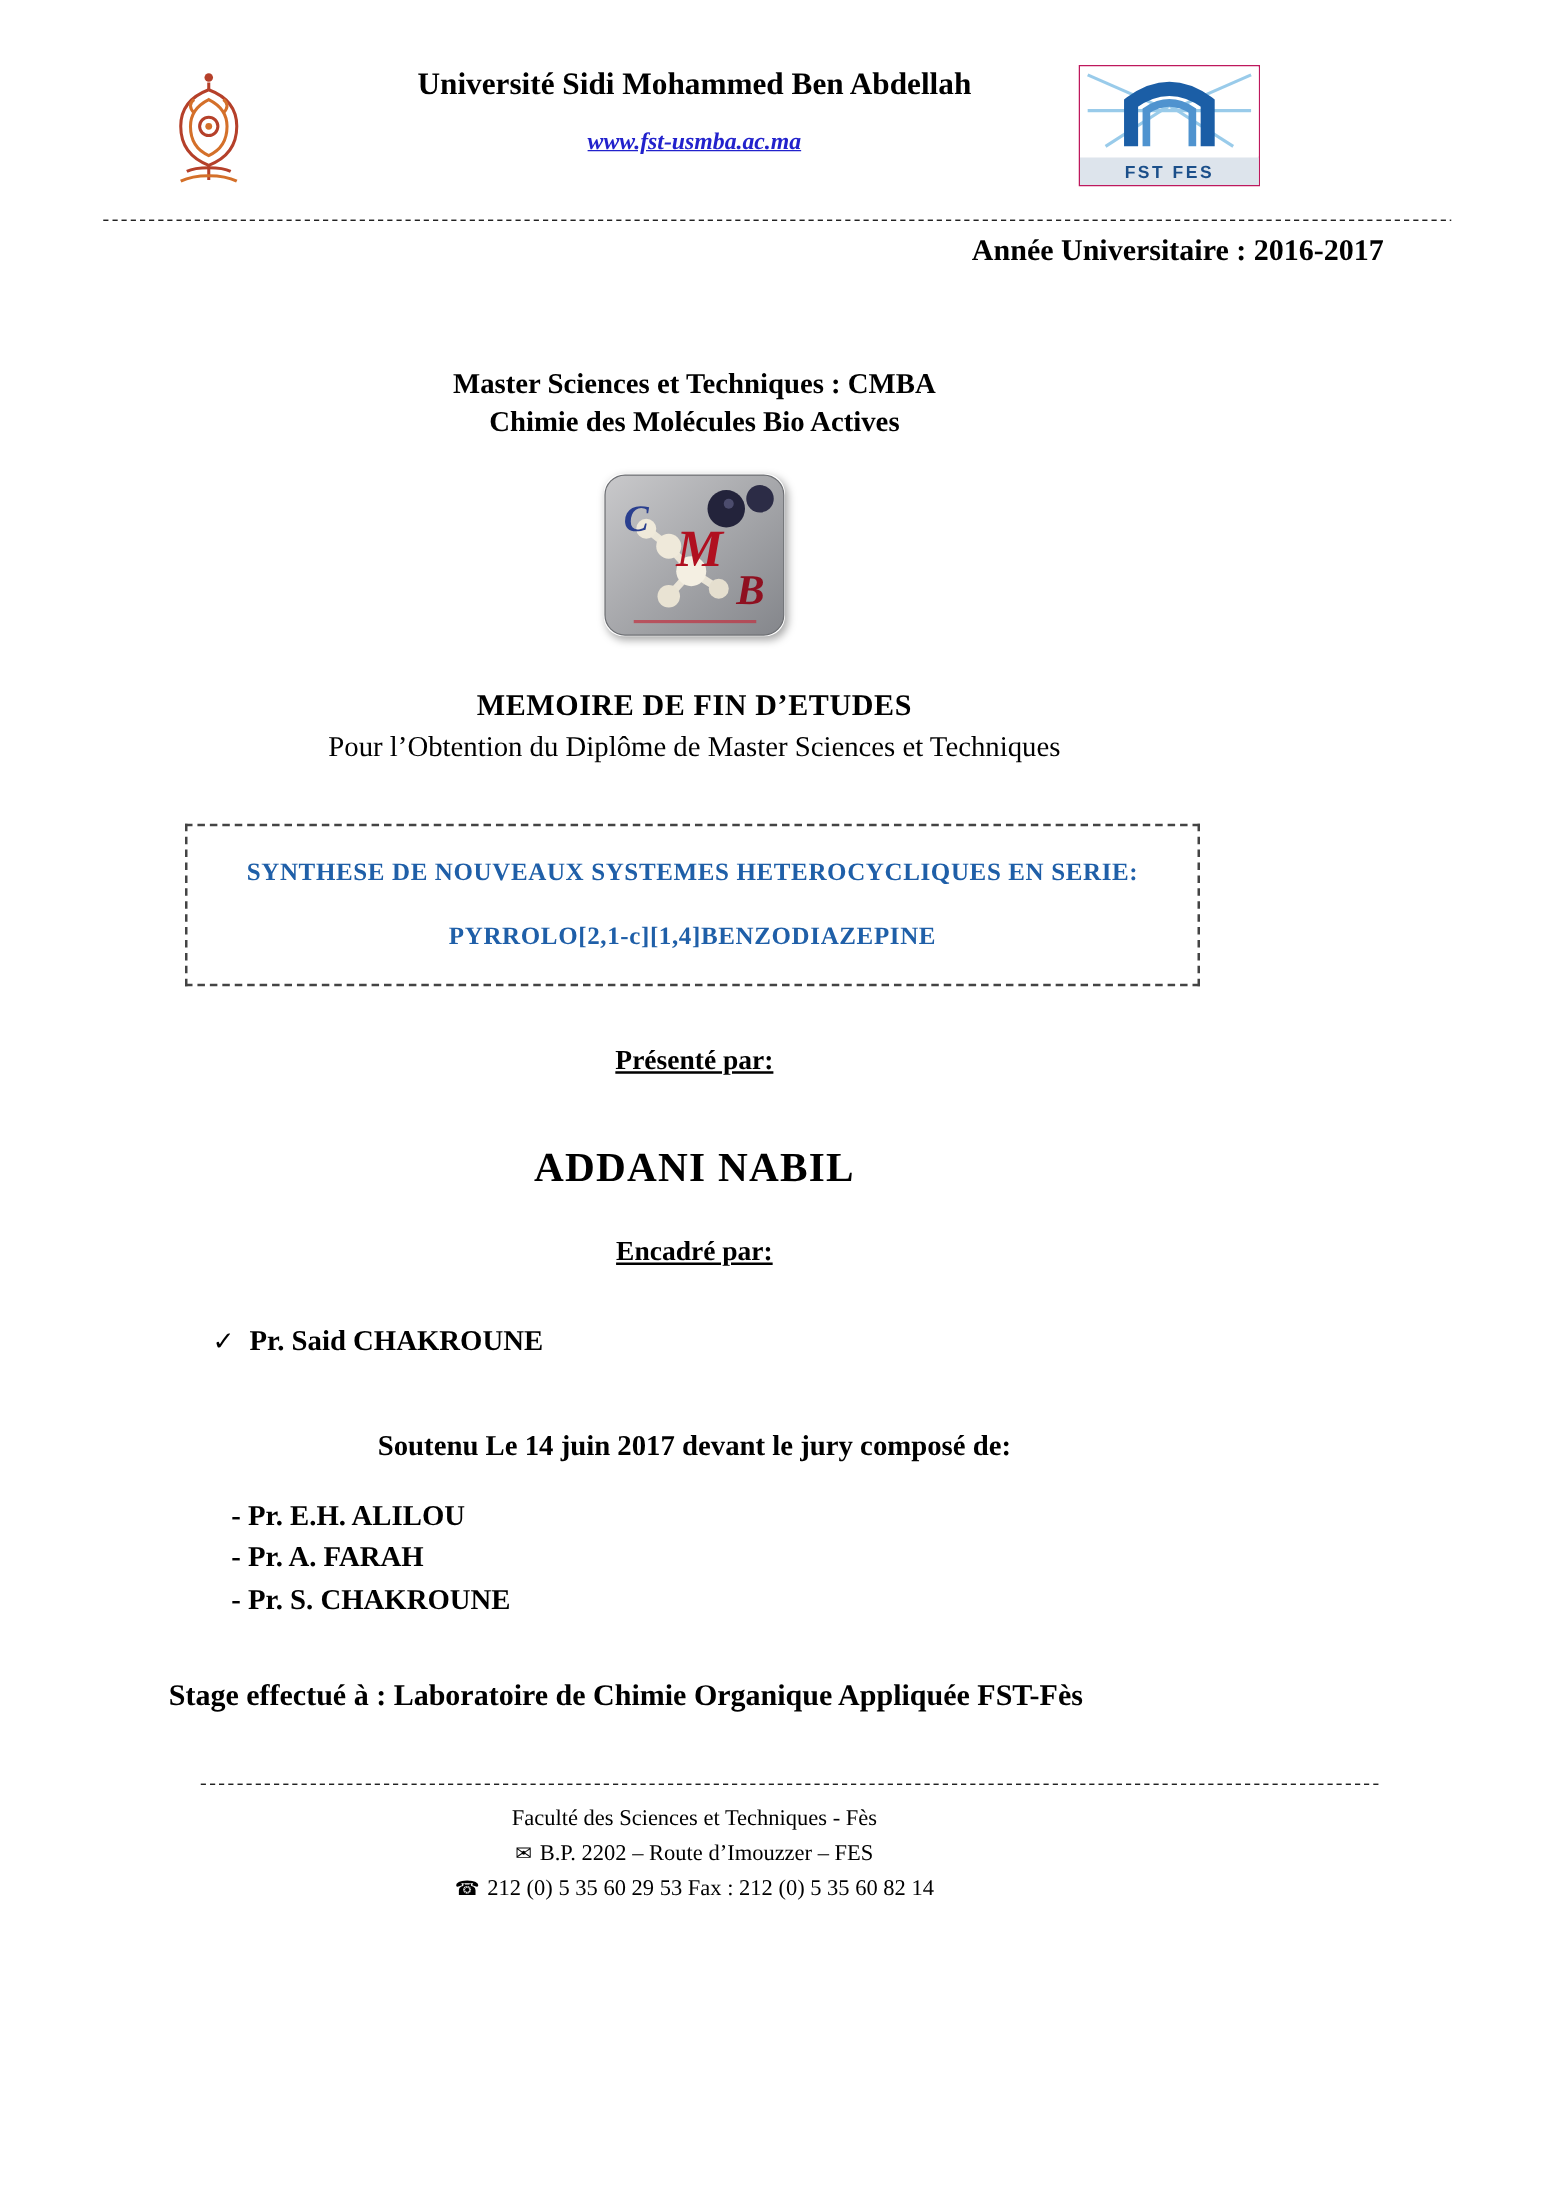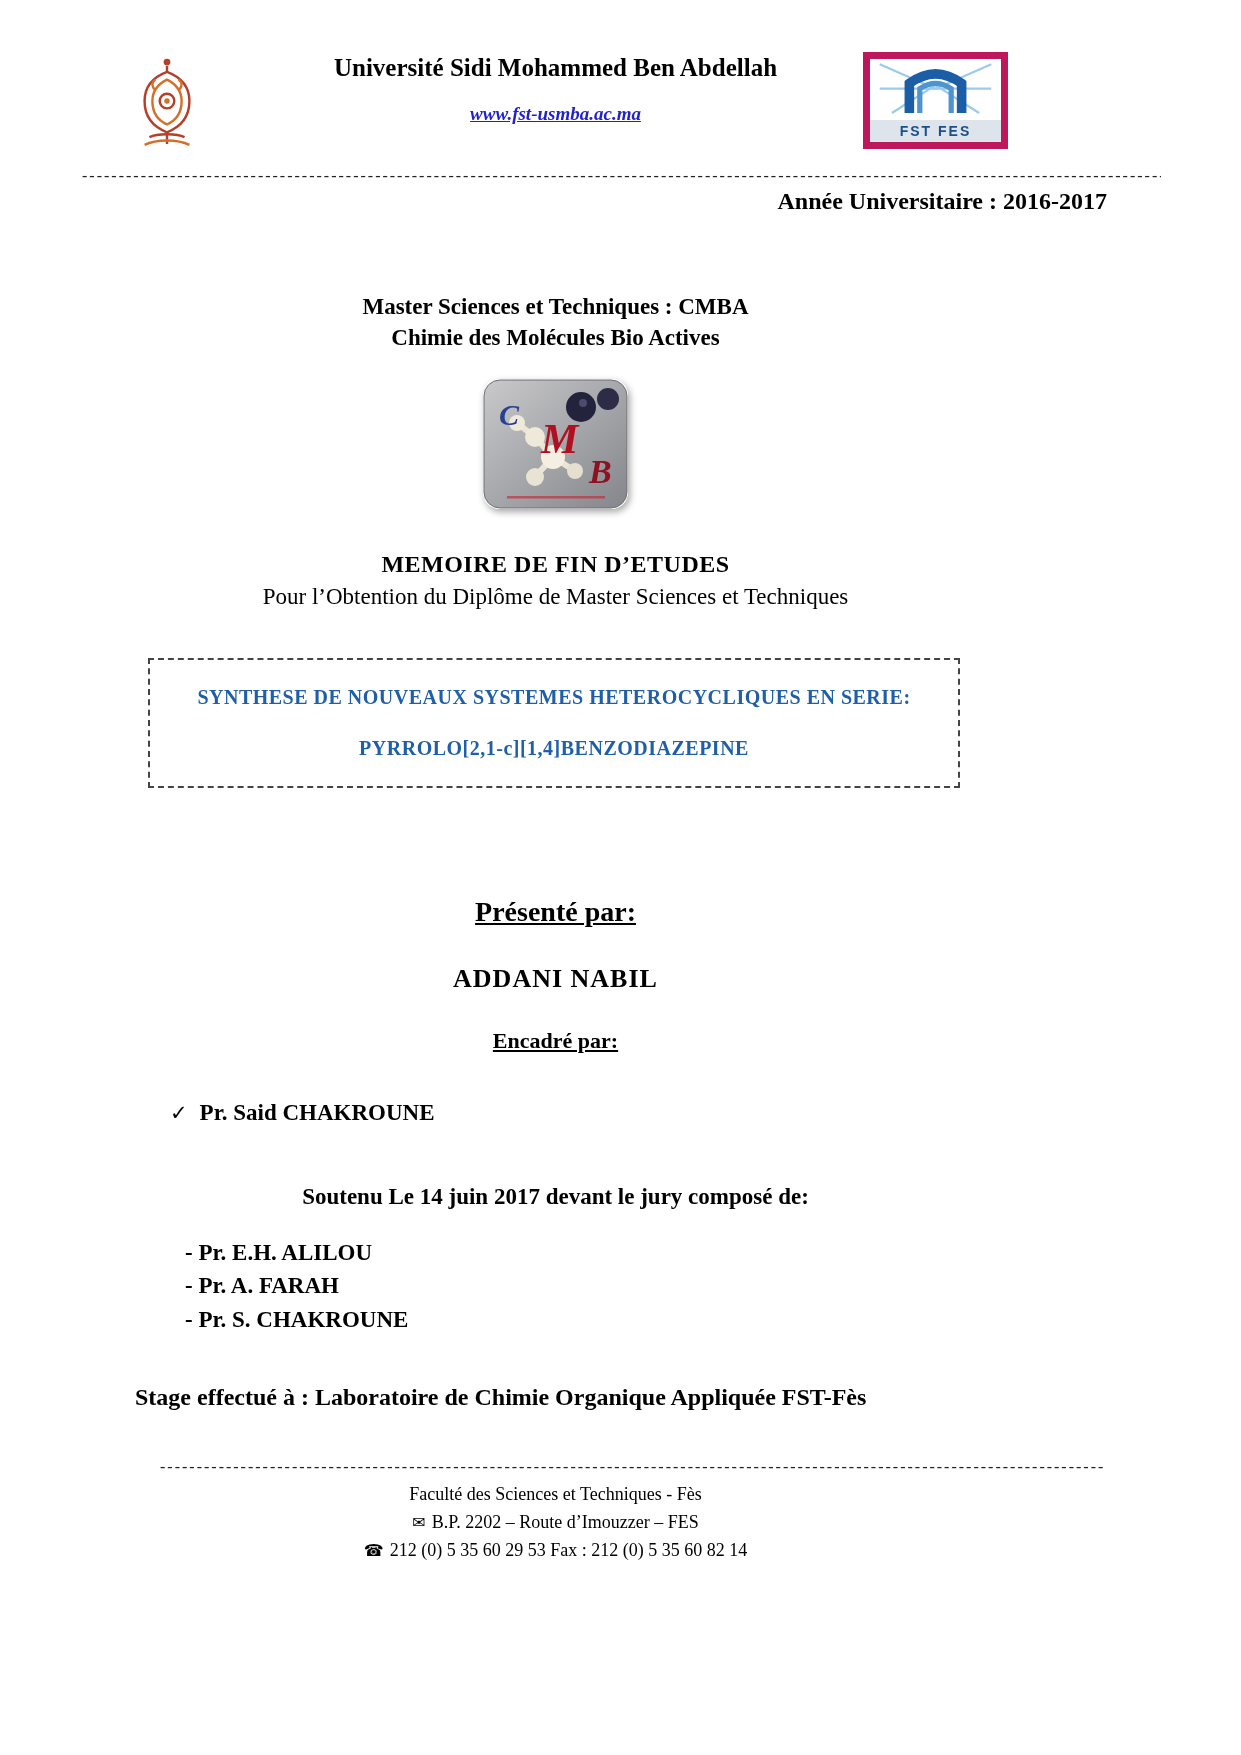--- a/index.html
+++ b/index.html
@@ -14,21 +14,21 @@
     background: #fff;
     padding-top: 52px;
     overflow: hidden;
   }
 
   
   .header { position: relative; height: 112px; text-align: center; padding-right: 130px; }
   .uni-logo { position: absolute; left: 128px; top: 2px; width: 78px; height: 100px; }
   .fst-logo {
     position: absolute; right: 233px; top: 0; width: 145px; height: 97px;
-    border: 7px solid #be185d; background: #fff; display: flex; flex-direction: column;
+    border: 1px solid #be185d; background: #fff; display: flex; flex-direction: column;
   }
   .fst-logo svg { flex: 1; width: 100%; }
   .fst-logo-label {
     height: 22px; background: #dde4ec; color: var(--logo-blue, #1b4f8a);
     font-family: "Liberation Sans", sans-serif; font-weight: bold; font-size: 14px;
     letter-spacing: 2px; text-align: center; line-height: 22px;
   }
   .hdr-line1 { font-size: 25px; font-weight: bold; line-height: 1.25; }
   .hdr-line2 { font-size: 20px; font-weight: bold; line-height: 1.25; }
   .hdr-url {
@@ -62,22 +62,22 @@
   .memoire-subtitle { margin-top: 6px; font-size: 23px; }
 
   .thesis-box {
     margin: 48px 0 0 148px; width: 812px;
     border: 2px dashed #444; padding: 26px 20px;
     text-align: center;
   }
   .thesis-line { color: var(--title-blue, #1f5fa8); font-weight: bold; font-size: 20px; letter-spacing: .5px; }
   .thesis-line + .thesis-line { margin-top: 28px; }
 
-  .presented-label { margin-top: 108px; font-size: 28px; font-weight: bold; text-decoration: underline; }
-  .candidate-name { margin-top: 36px; font-size: 26px; font-weight: bold; letter-spacing: 1px; }
+  .presented-label { margin-top: 46px; font-size: 22px; font-weight: bold; text-decoration: underline; }
+  .candidate-name { margin-top: 56px; font-size: 33px; font-weight: bold; letter-spacing: 1px; }
   .encadre-label { margin-top: 34px; font-size: 22px; font-weight: bold; text-decoration: underline; }
 
   .supervisor-line { margin-top: 46px; margin-left: 170px; font-size: 23px; font-weight: bold; }
   .check-icon { font-family: "DejaVu Sans", sans-serif; font-size: 21px; margin-right: 12px; }
 
   .soutenu-line { margin-top: 58px; font-size: 23px; font-weight: bold; }
 
   .jury-list { margin-top: 26px; margin-left: 185px; list-style: none; }
   .jury-list li { font-size: 23px; font-weight: bold; line-height: 1.45; font-family: Liberation Serif, serif; }
 

